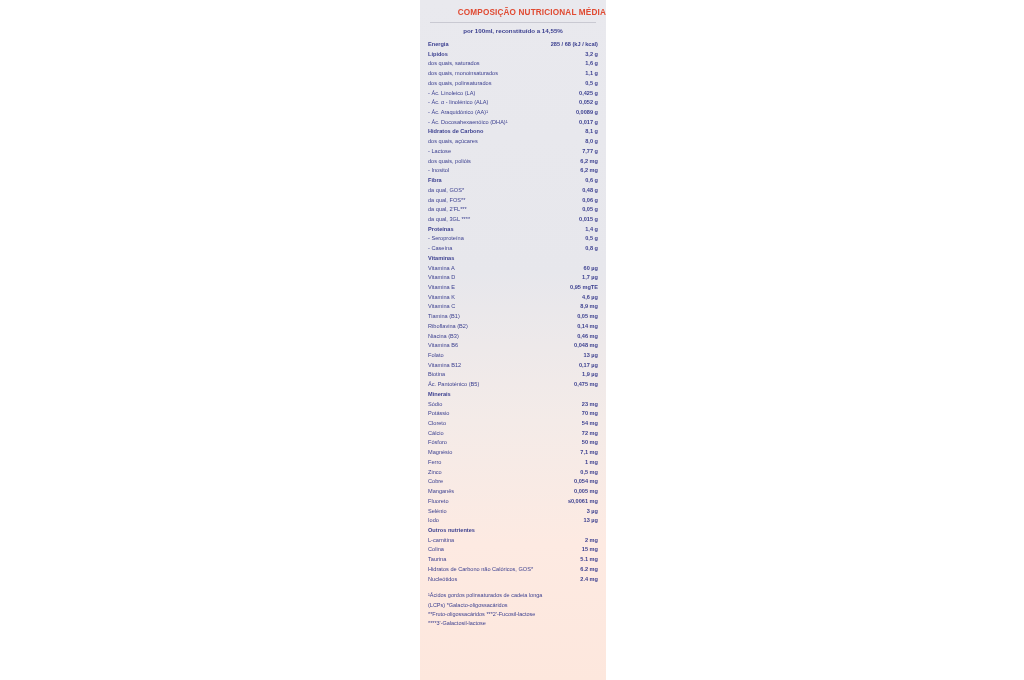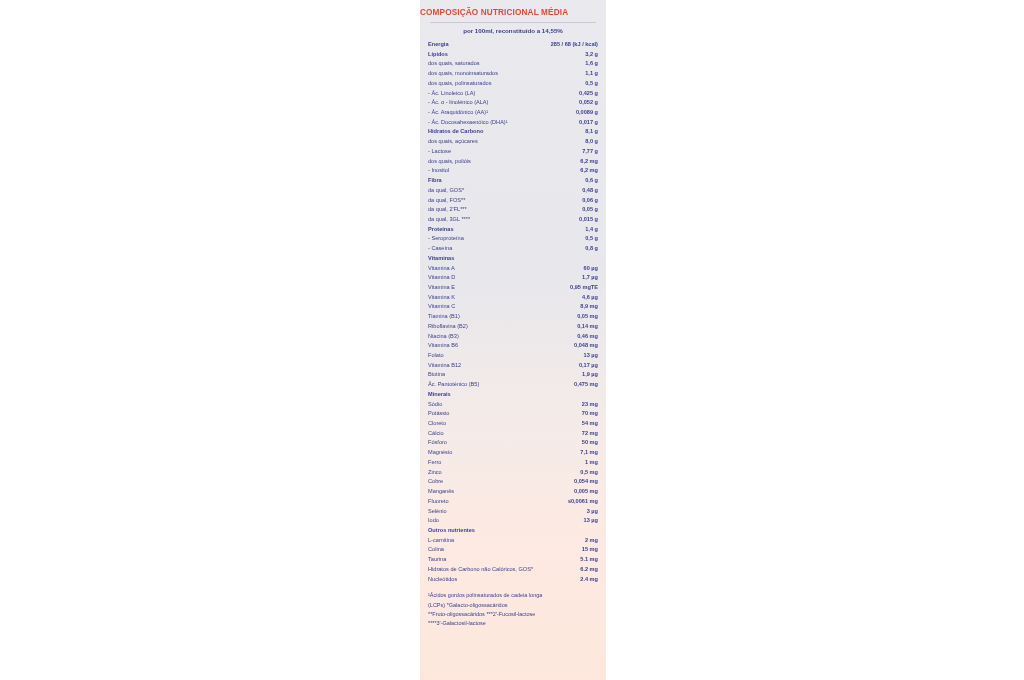--- a/index.html
+++ b/index.html
@@ -25,21 +25,21 @@
     height: 680px;
     background: linear-gradient(to bottom, #e9e9ee 0%, #e7e7ec 40%, #f4ebe8 62%, #fdeae2 80%, #fde7dd 100%);
     box-sizing: border-box;
     padding: 0;
     overflow: hidden;
   }
   .title {
     color: #e04a32;
     font-size: 8.2px;
     font-weight: bold;
-    text-align: left;
+    text-align: right;
     letter-spacing: 0.15px;
     padding-top: 8px;
     padding-bottom: 2px;
   }
   .rule {
     height: 1px;
     background: #c9c9d2;
     margin: 3px 10px 4px 10px;
   }
   .subtitle {

